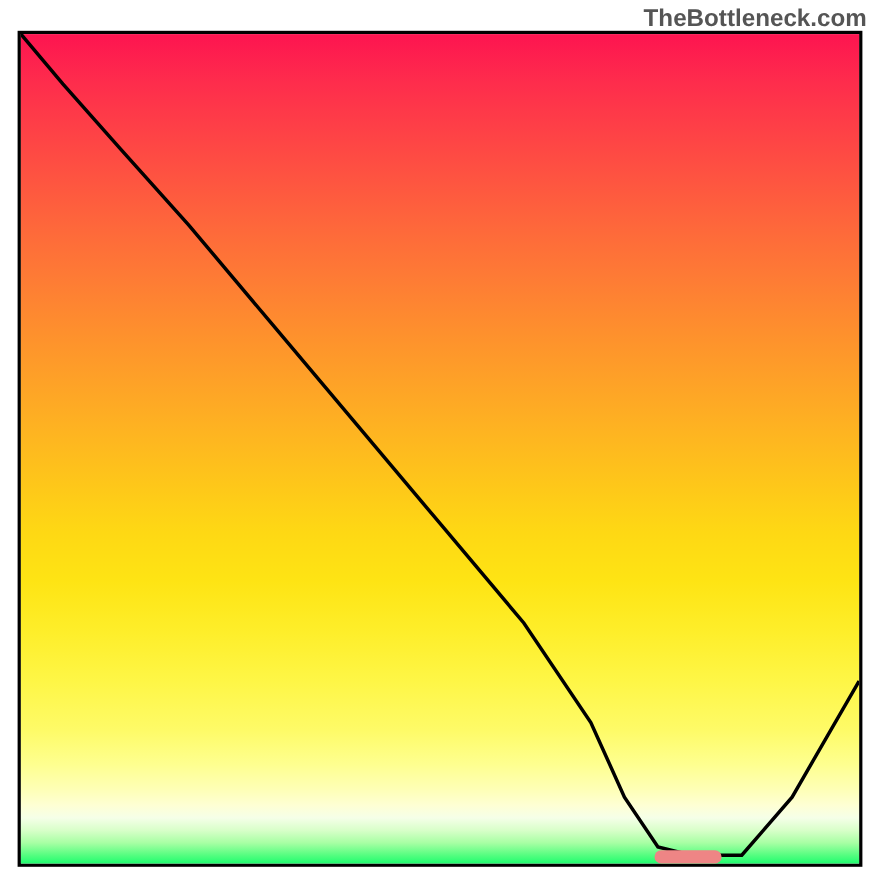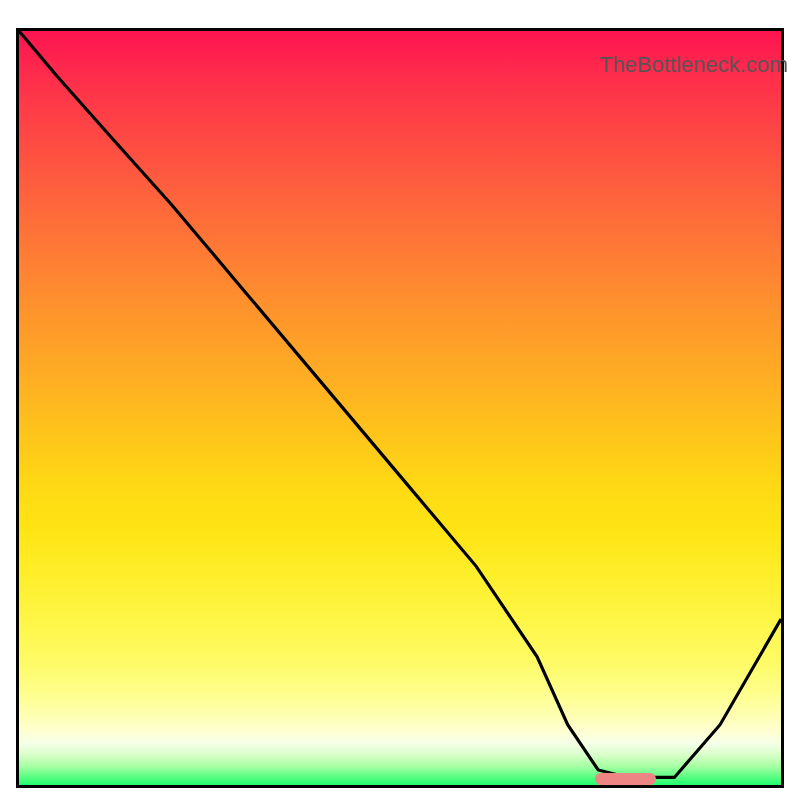--- a/index.html
+++ b/index.html
@@ -8,24 +8,23 @@
     height: 800px;
     background: #ffffff;
     font-family: Arial, sans-serif;
     position: relative;
   }
   .watermark {
     position: absolute;
     top: 4px;
     right: 12px;
     font-size: 22px;
-    font-weight: normal;
+    font-weight: bold;
     color: #555;
     z-index: 10;
-    margin-top: 48px;
   }
   .chart-frame {
     position: absolute;
     top: 28px;
     left: 16px;
     width: 768px;
     height: 760px;
     border: 3px solid #000;
   }
   .gradient-bg {

